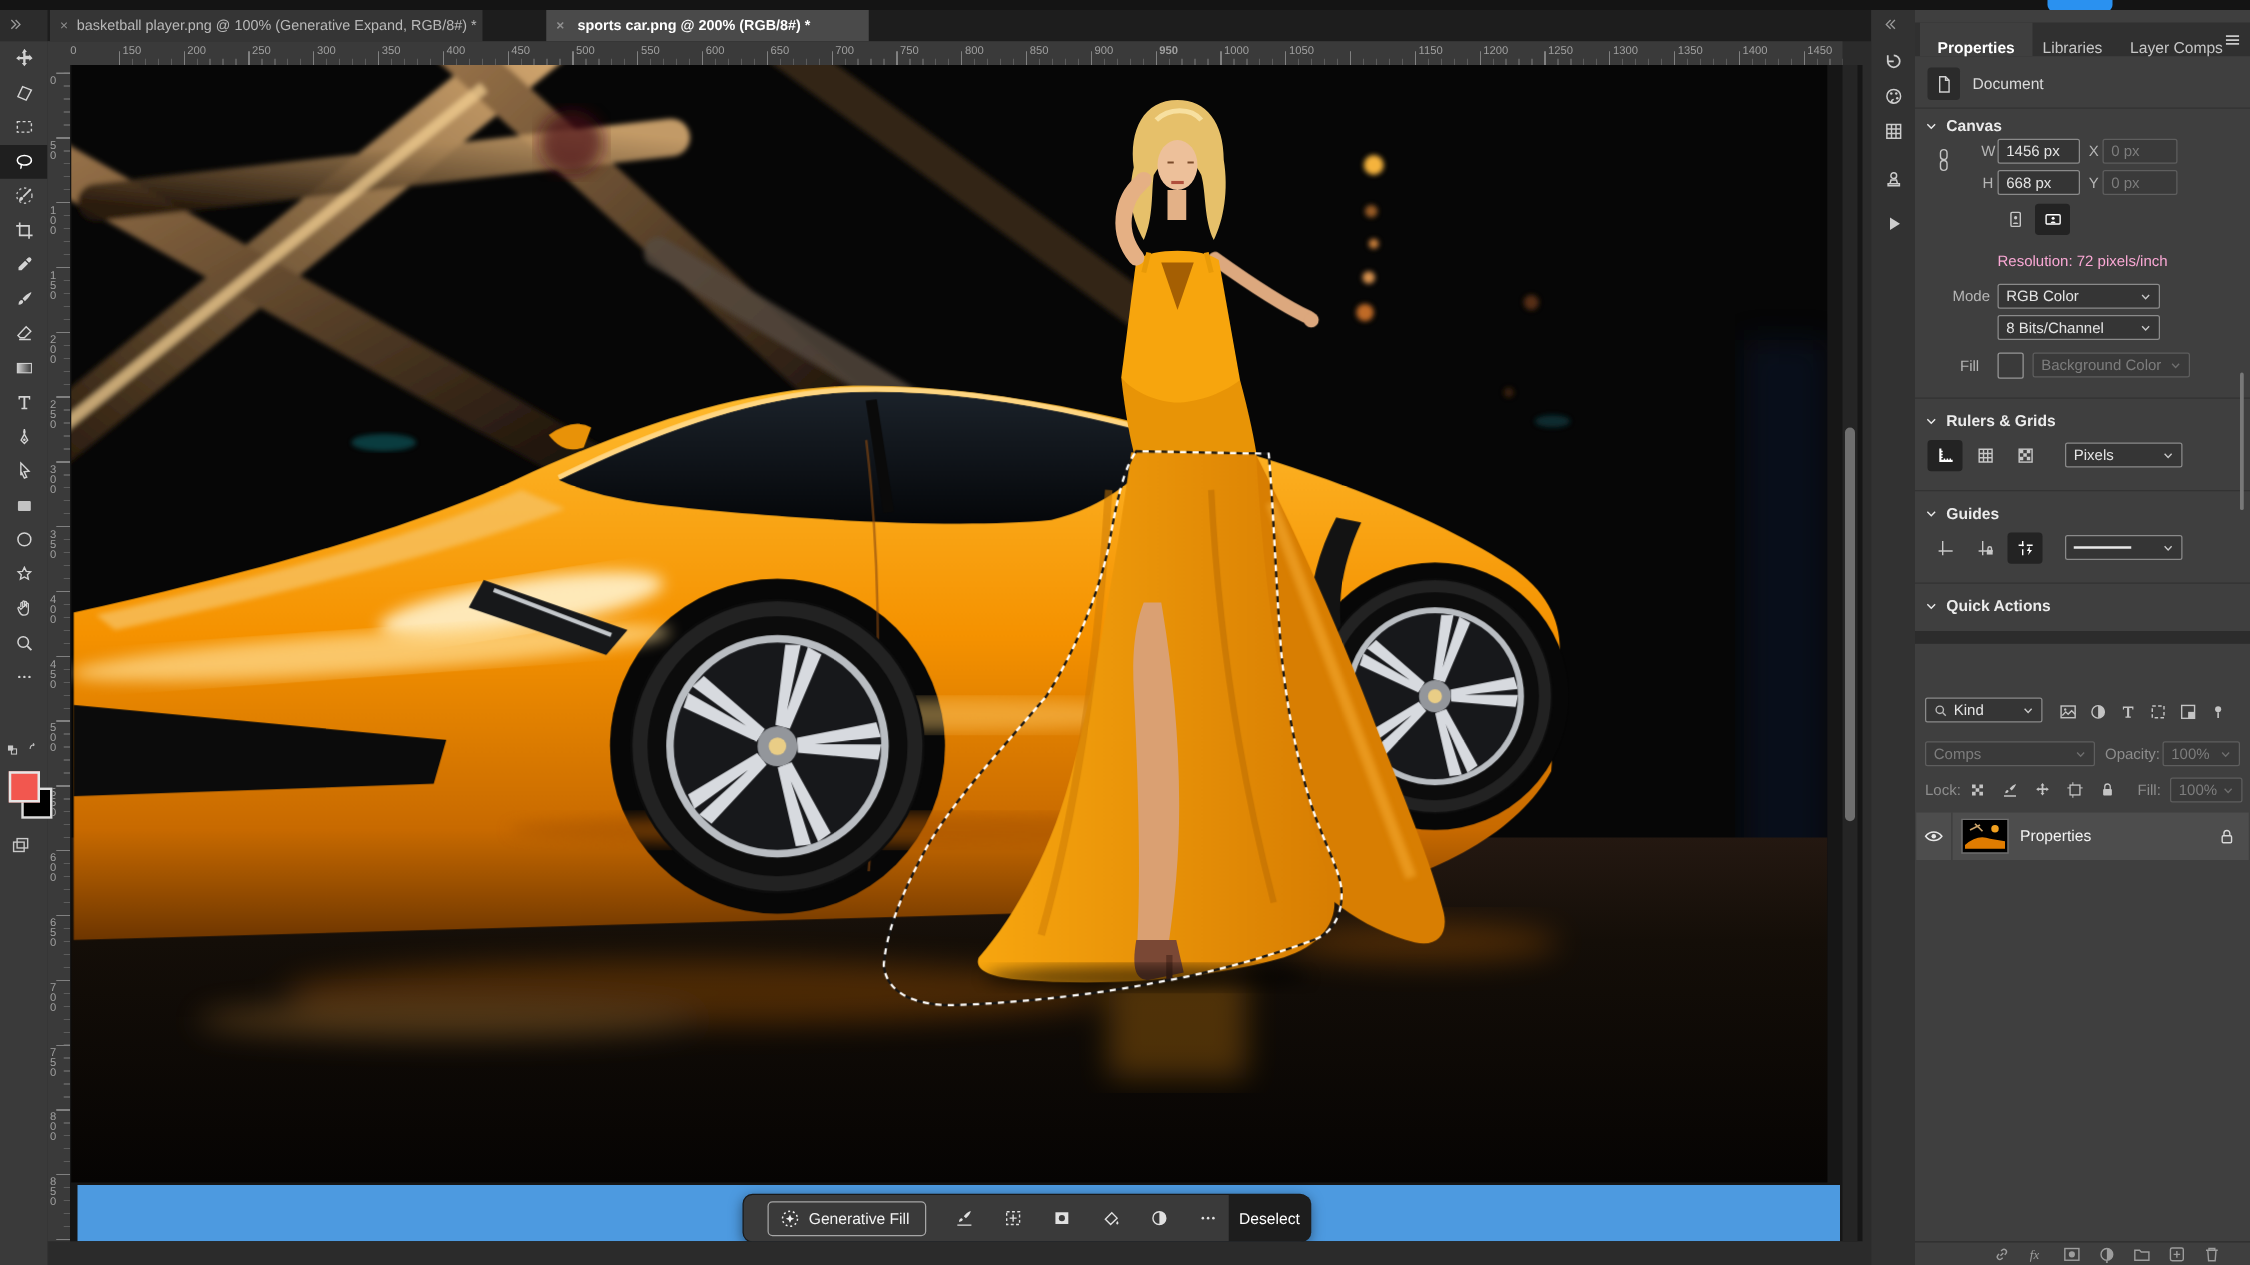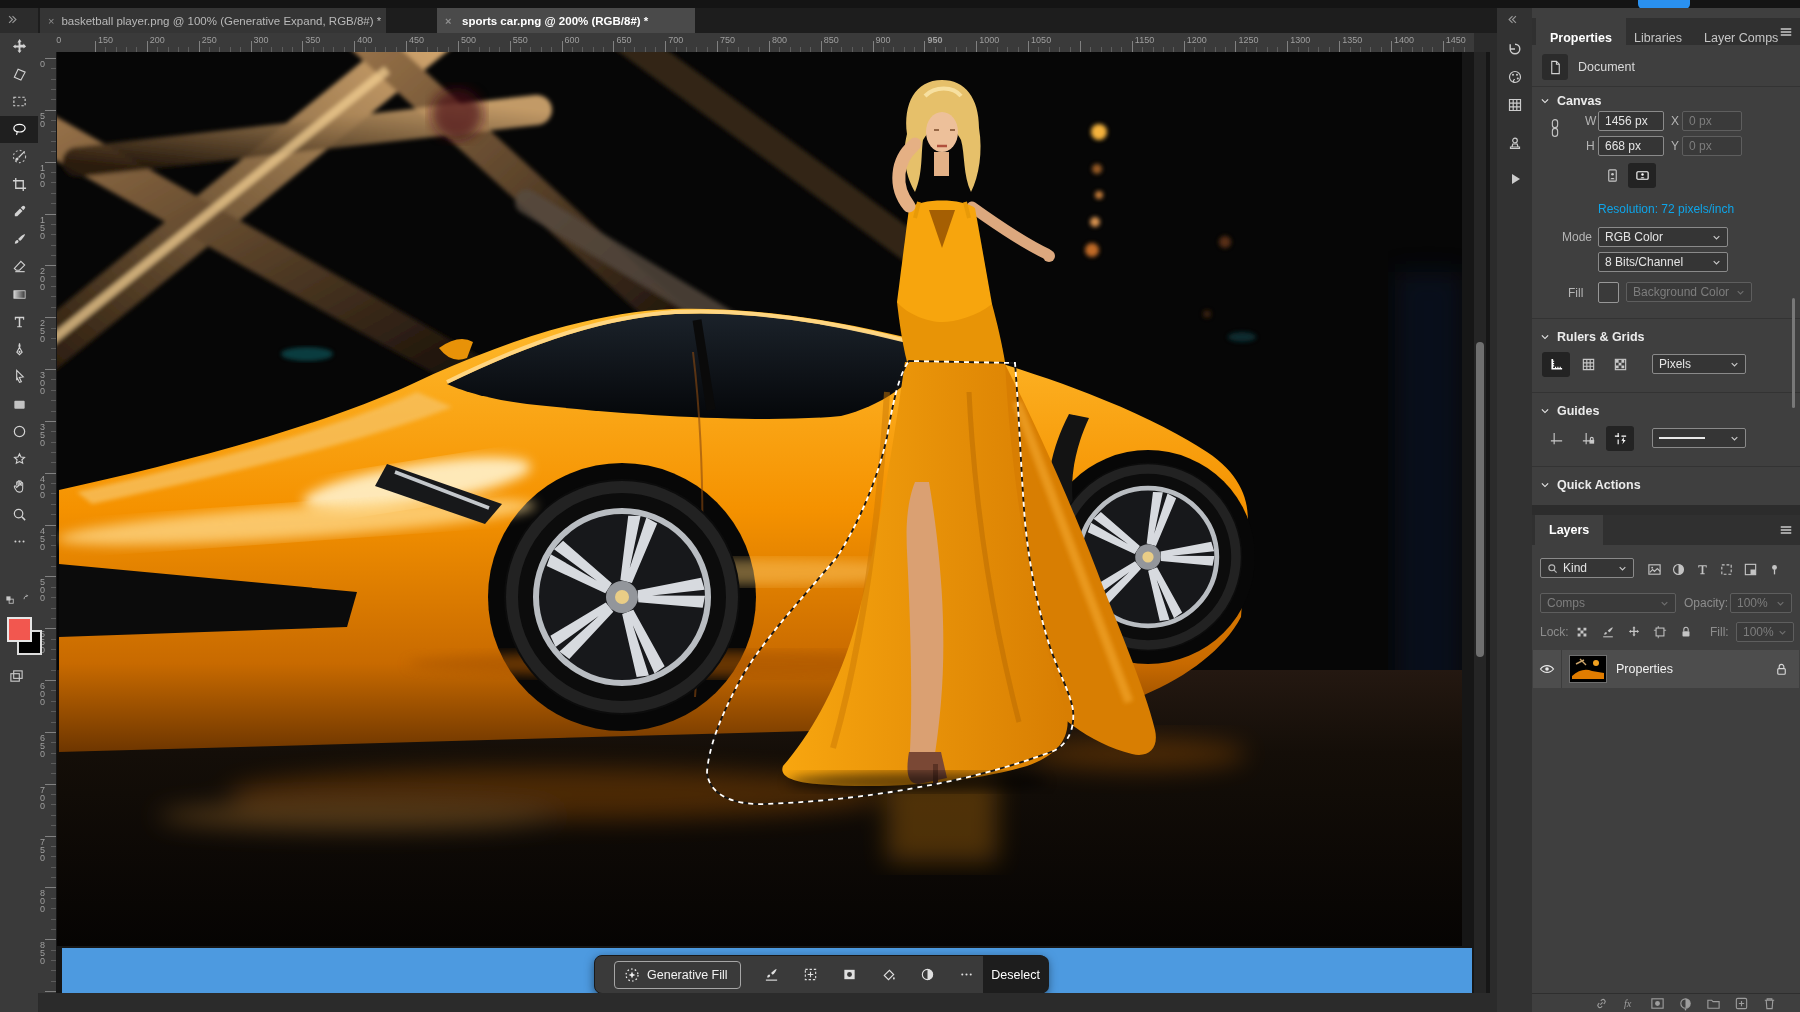--- a/index.html
+++ b/index.html
@@ -638,21 +638,21 @@
           </svg>
         </div>
       <div class="pbtn sel abs" style="left:96px;top:155px">
           <svg viewBox="0 0 16 16" width="15" height="15" fill="none" stroke="currentColor" stroke-width="1.2">
             <rect x="2" y="4" width="12" height="8" rx="1"></rect>
             <circle cx="8" cy="7" r="1.3" fill="currentColor" stroke="none"></circle>
             <path fill="currentColor" stroke="none" d="M5.9 11c.4-1.5 3.8-1.5 4.2 0z"></path>
           </svg>
         </div>
 
-      <span class="abs" style="left:66px;top:194px;color:#0ea5e9;font-size:12px">Resolution: 72 pixels/inch</span>
+      <span class="abs" style="left:66px;top:194px;color:#f9a8d4;font-size:12px">Resolution: 72 pixels/inch</span>
 
       <span class="lab abs" style="left:30px;top:222px">Mode</span>
       <div class="dd abs" style="left:66px;top:219px;width:116px">
         <span>RGB Color</span>
           <span class="icn ddc">
             <svg viewBox="0 0 16 16" width="9" height="9" fill="none" stroke="currentColor" stroke-width="2">
               <path d="M3 5.5l5 5 5-5"></path>
             </svg>
           </span>
       </div>
@@ -759,30 +759,20 @@
             </svg>
           </span>
           <span>Quick Actions</span>
       </div>
       <div class="abs" style="left:260px;top:290px;width:3px;height:110px;background:#787878;border-radius:2px"></div>
     </div>
 
     <div id="lseam"></div>
 
     <div id="layers">
-      <div id="ltabstrip">
-        <div id="ltab">
-            <span>Layers</span>
-          </div>
-        <span class="icn abs" style="left:247px;top:8px;color:#c9c9c9">
-            <svg viewBox="0 0 16 16" width="14" height="14" fill="none" stroke="currentColor" stroke-width="1.2">
-              <path stroke-width="1.6" d="M2 4.5h12M2 8h12M2 11.5h12"></path>
-            </svg>
-          </span>
-      </div>
 
       <div class="dd abs" style="left:8px;top:43px;width:80px">
         <span style="display:flex;align-items:center;gap:5px">
           <span class="icn" style="color:#b8b8b8">
               <svg viewBox="0 0 16 16" width="11" height="11" fill="none" stroke="currentColor" stroke-width="1.6">
                 <circle cx="7" cy="7" r="4.3"></circle>
                 <path d="M10.3 10.3L14 14"></path>
               </svg>
             </span>
           <span>Kind</span>

